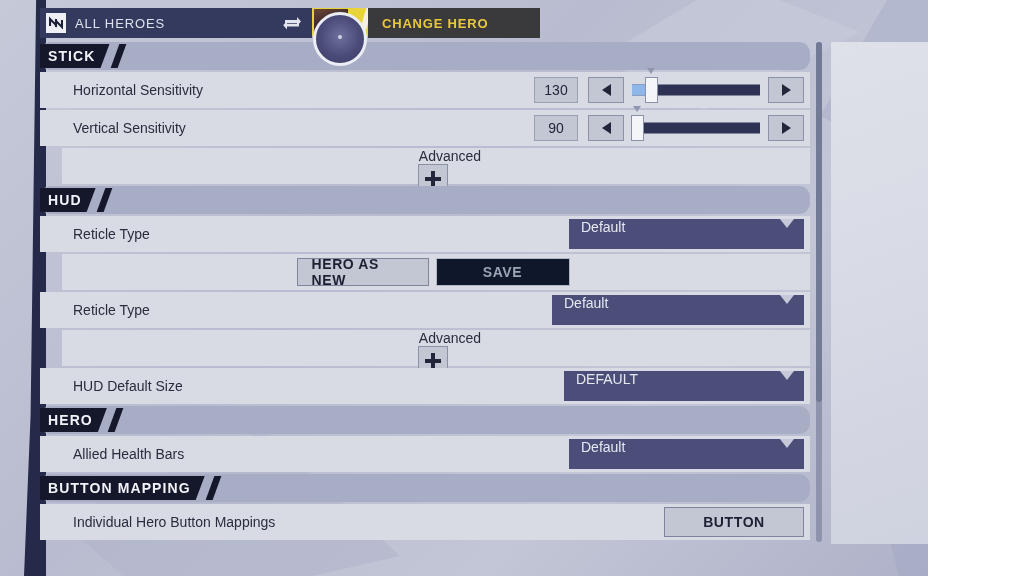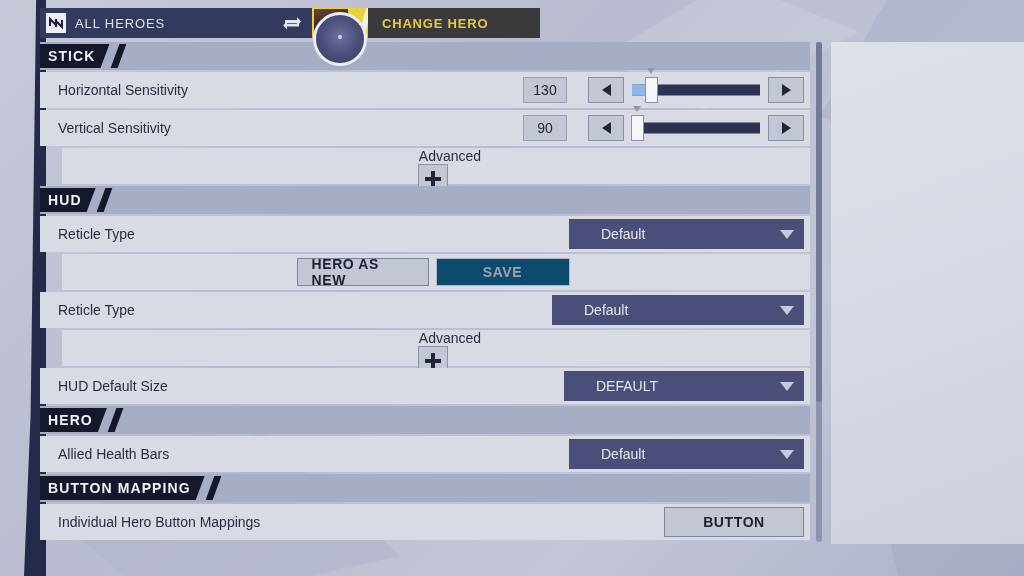--- a/index.html
+++ b/index.html
@@ -7,21 +7,21 @@
   html, body {
     width: 1024px;
     height: 576px;
     overflow: hidden;
     font-family: "Liberation Sans", sans-serif;
   }
 
   
   .stage {
     position: relative;
-    width: 1024px;
+    width: 928px;
     height: 576px;
     background: linear-gradient(135deg, #c6c9d8 0%, #b9bcd0 40%, #c3c6d6 70%, #aeb2c9 100%);
     overflow: hidden;
   }
   .bg-poly { position: absolute; opacity: .55; }
   .bg-p1 {
     top: -40px; left: 820px; width: 300px; height: 260px;
     background: #a9aec8;
     clip-path: polygon(30% 0, 100% 20%, 70% 100%, 0 60%);
   }
@@ -159,20 +159,21 @@
     height: 502px;
   }
 
   
   .section-banner {
     position: relative;
     height: 28px;
     background: #a8adc6;
     display: flex;
     align-items: center;
+    border-radius: 11px;
   }
   .banner-tag {
     height: 24px;
     background: #15172b;
     color: #f2f3f8;
     font-size: 14px;
     font-weight: bold;
     letter-spacing: 1.1px;
     display: flex;
     align-items: center;
@@ -192,42 +193,42 @@
     height: 36px;
     margin: 2px 0;
     background: #d9dbe4;
     display: flex;
     align-items: center;
   }
   .row.sub { margin-left: 22px; background: #d9dbe4; flex-direction: column; }
   .row-label {
     font-size: 14px;
     color: #2a2c3e;
-    padding-left: 18px;
+    padding-left: 33px;
     flex: 1;
     white-space: nowrap;
   }
   .row.sub .row-label { padding-left: 28px; }
 
   .row-controls {
     display: flex;
     align-items: center;
     height: 100%;
     padding-right: 6px;
   }
 
   
   .value-box {
     width: 44px; height: 26px;
     background: #c3c7d4;
     border: 1px solid #9aa0b4;
     color: #23253a;
     font-size: 14px;
     display: flex; align-items: center; justify-content: center;
-    margin-right: 21px;
+    margin-right: 10px;
   }
   .arrow-btn {
     width: 36px; height: 26px;
     background: #c3c7d4;
     border: 1px solid #8b91a8;
     display: flex; align-items: center; justify-content: center;
   }
   .arrow-btn .tri-l {
     width: 0; height: 0;
     border-top: 6px solid transparent;
@@ -294,22 +295,22 @@
     background: #23253a;
   }
   .plus-btn::before { left: 50%; top: 6px; width: 4px; height: 16px; margin-left: -2px; }
   .plus-btn::after { top: 50%; left: 6px; height: 4px; width: 16px; margin-top: -2px; }
 
   
   .dropdown {
     height: 30px;
     background: #4a4e79;
     display: flex;
-    align-items: center;
-    padding: 0 10px 0 32px;
+    align-items: flex-start;
+    padding: 0 10px 0 12px;
     color: #e6e8f1;
     font-size: 14px;
   }
   .dropdown .dd-value { flex: 1; }
   .dd-caret {
     width: 0; height: 0;
     border-left: 7px solid transparent;
     border-right: 7px solid transparent;
     border-top: 9px solid #c5c9da;
     margin-left: 10px;
@@ -323,21 +324,21 @@
     color: #1d1f33;
     font-size: 14px;
     font-weight: bold;
     letter-spacing: .6px;
     display: flex;
     align-items: center;
     justify-content: center;
     padding: 0 14px;
   }
   .txt-btn.disabled {
-    background: #0c4a6e;
+    background: #0f172a;
     border-color: #b2b7c6;
     color: #9ea3b5;
   }
 </style>
 </head>
 <body>
 
 <div class="stage">
 
   <div class="bg-poly bg-p1"></div>

